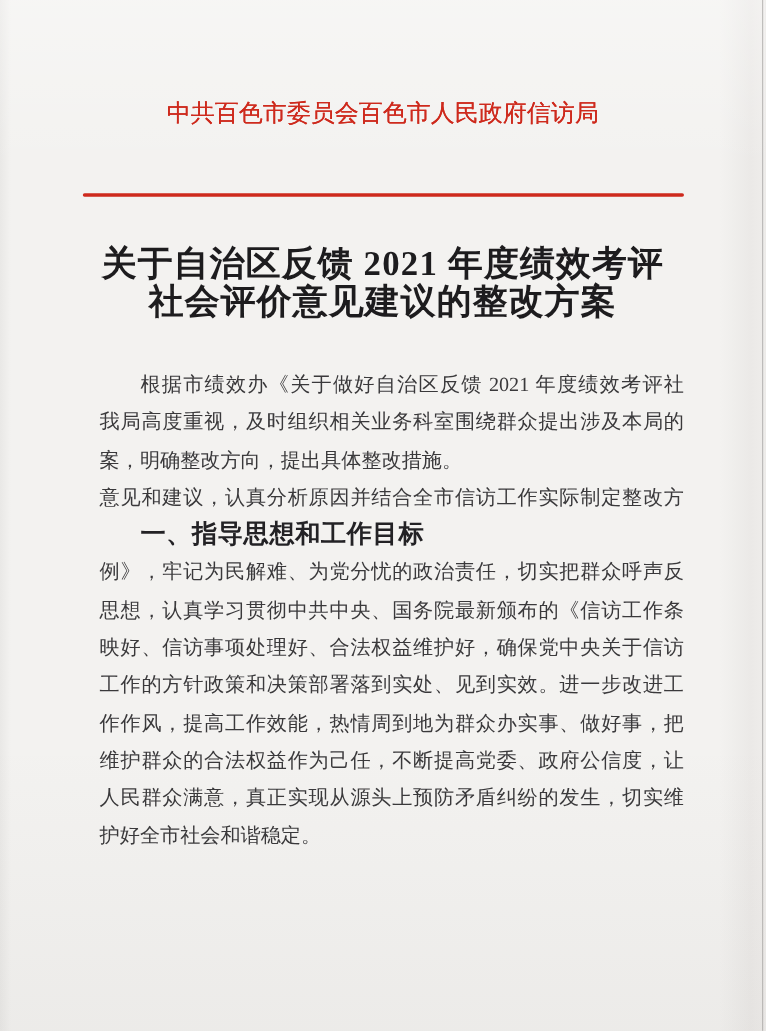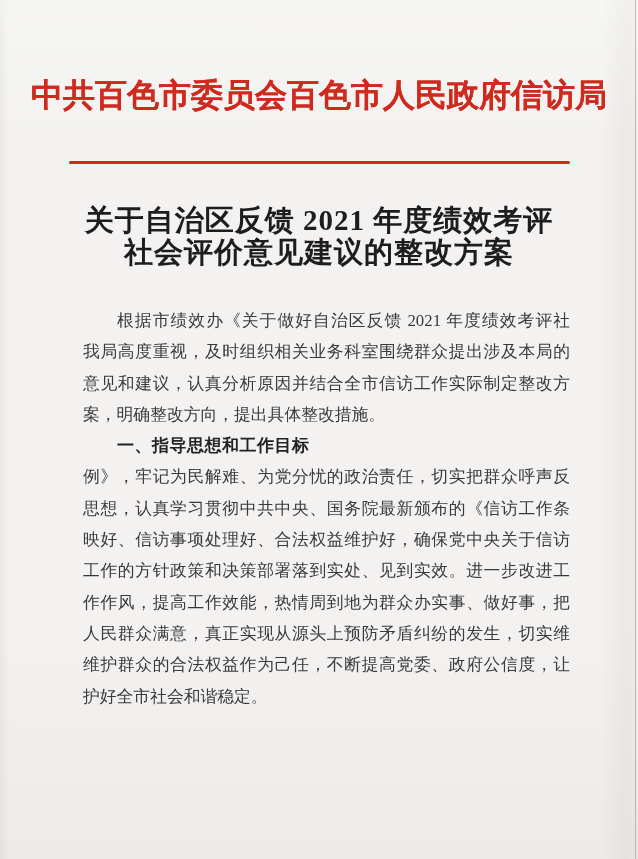--- a/index.html
+++ b/index.html
@@ -21,21 +21,21 @@
       linear-gradient(90deg, #e9e8e6 0px, var(--paper) 9px, var(--paper) 600px, #ebe9e7 626px, #efedeb 638px);
   }
   .scan-edge{
     position:absolute;top:0;right:2px;width:1px;height:859px;
     background:rgba(150,148,145,0.55);
   }
   .letterhead{
     position:absolute;top:78px;left:0;width:638px;
     text-align:center;
     color:var(--accent-red);
-    font-size:32px;font-weight:bold;line-height:34px;
+    font-size:20px;font-weight:normal;line-height:34px;
     letter-spacing:0px;
     text-shadow:0 0 0.4px var(--accent-red);
     white-space:nowrap;
   }
   .red-rule{
     position:absolute;top:161px;left:69px;width:501px;height:3px;
     background:var(--accent-red);border-radius:2px;
   }
   .doc-title{
     position:absolute;top:204px;left:0;width:638px;
@@ -56,21 +56,21 @@
   .bodyline.lastline{
     text-align-last:left;
   }
   .bodyline.firstline{
     padding-left:34px;
   }
   .section-heading{
     padding-left:34px;
     font-family:"Liberation Sans","DejaVu Sans",sans-serif;
     font-weight:bold;
-    font-size:17px;line-height:31.3px;
+    font-size:21px;line-height:31.3px;
     color:#232225;
     letter-spacing:0.5px;
   }
 </style>
 </head>
 <body>
 
 <div class="page">
 
   <div class="letterhead">中共百色市委员会百色市人民政府信访局</div>
@@ -79,31 +79,31 @@
 
   <div class="doc-title">
     <div>关于自治区反馈 2021 年度绩效考评</div>
     <div>社会评价意见建议的整改方案</div>
   </div>
 
   <div class="body-text">
     <div class="para">
         <div class="bodyline firstline">根据市绩效办《关于做好自治区反馈 2021 年度绩效考评社</div>
         <div class="bodyline">我局高度重视，及时组织相关业务科室围绕群众提出涉及本局的</div>
+        <div class="bodyline lastline">案，明确整改方向，提出具体整改措施。</div>
         <div class="bodyline">意见和建议，认真分析原因并结合全市信访工作实际制定整改方</div>
-        <div class="bodyline lastline">案，明确整改方向，提出具体整改措施。</div>
       </div>
     <div class="section-heading">一、指导思想和工作目标</div>
     <div class="para">
         <div class="bodyline">例》，牢记为民解难、为党分忧的政治责任，切实把群众呼声反</div>
         <div class="bodyline">思想，认真学习贯彻中共中央、国务院最新颁布的《信访工作条</div>
         <div class="bodyline">映好、信访事项处理好、合法权益维护好，确保党中央关于信访</div>
         <div class="bodyline">工作的方针政策和决策部署落到实处、见到实效。进一步改进工</div>
         <div class="bodyline">作作风，提高工作效能，热情周到地为群众办实事、做好事，把</div>
+        <div class="bodyline">维护群众的合法权益作为己任，不断提高党委、政府公信度，让</div>
         <div class="bodyline">人民群众满意，真正实现从源头上预防矛盾纠纷的发生，切实维</div>
-        <div class="bodyline">维护群众的合法权益作为己任，不断提高党委、政府公信度，让</div>
         <div class="bodyline lastline">护好全市社会和谐稳定。</div>
       </div>
   </div>
 
   <div class="scan-edge"></div>
 
 </div>
 
 </body></html>

